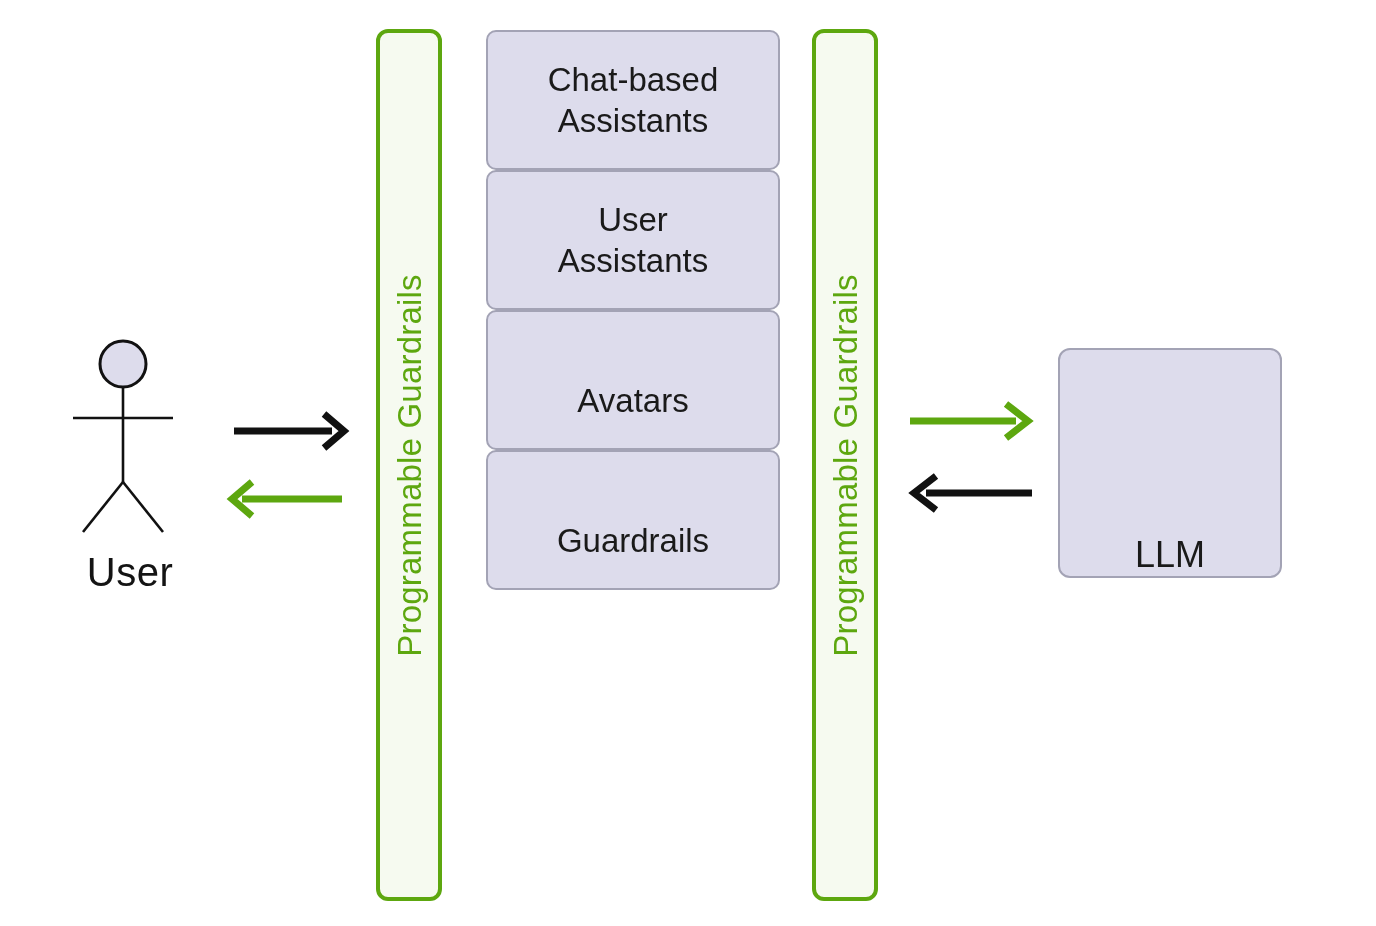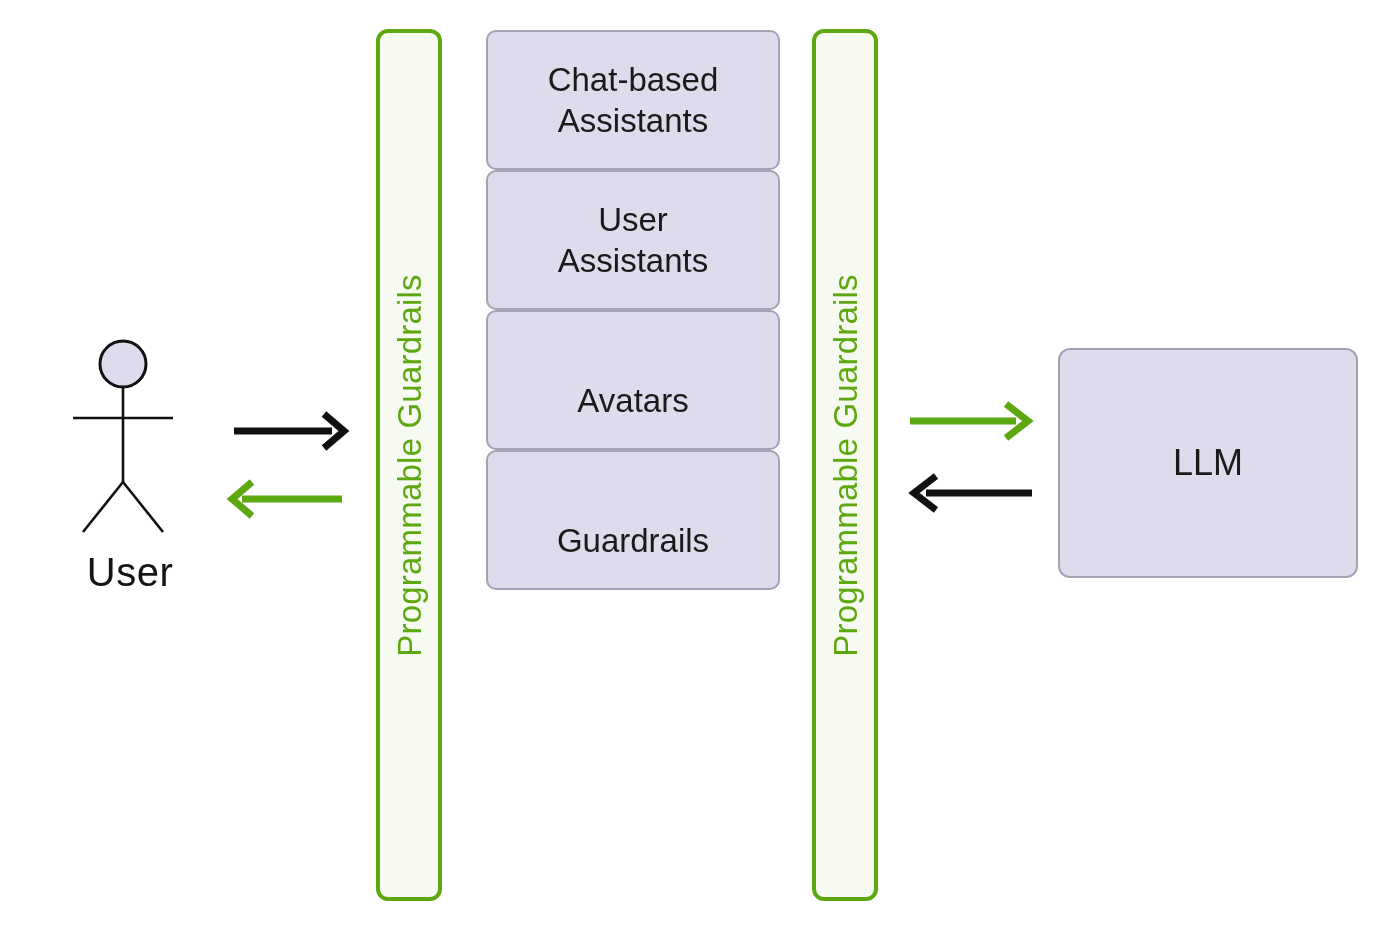--- a/index.html
+++ b/index.html
@@ -99,28 +99,28 @@
     color: #1a1a1a;
     padding: 0 8px;
   }
   .app-box-tall { height: 150px; }
 
   
   .llm-box {
     position: absolute;
     left: 1058px;
     top: 348px;
-    width: 300px;
+    width: 224px;
     height: 230px;
     background: #dddcec;
     border: 2px solid #a3a3b5;
     border-radius: 12px;
     box-sizing: border-box;
     display: flex;
-    align-items: center;
+    align-items: flex-end;
     justify-content: center;
     font-size: 36px;
     color: #1a1a1a;
   }
 </style>
 </head>
 <body>
 
 <div id="canvas">
 

